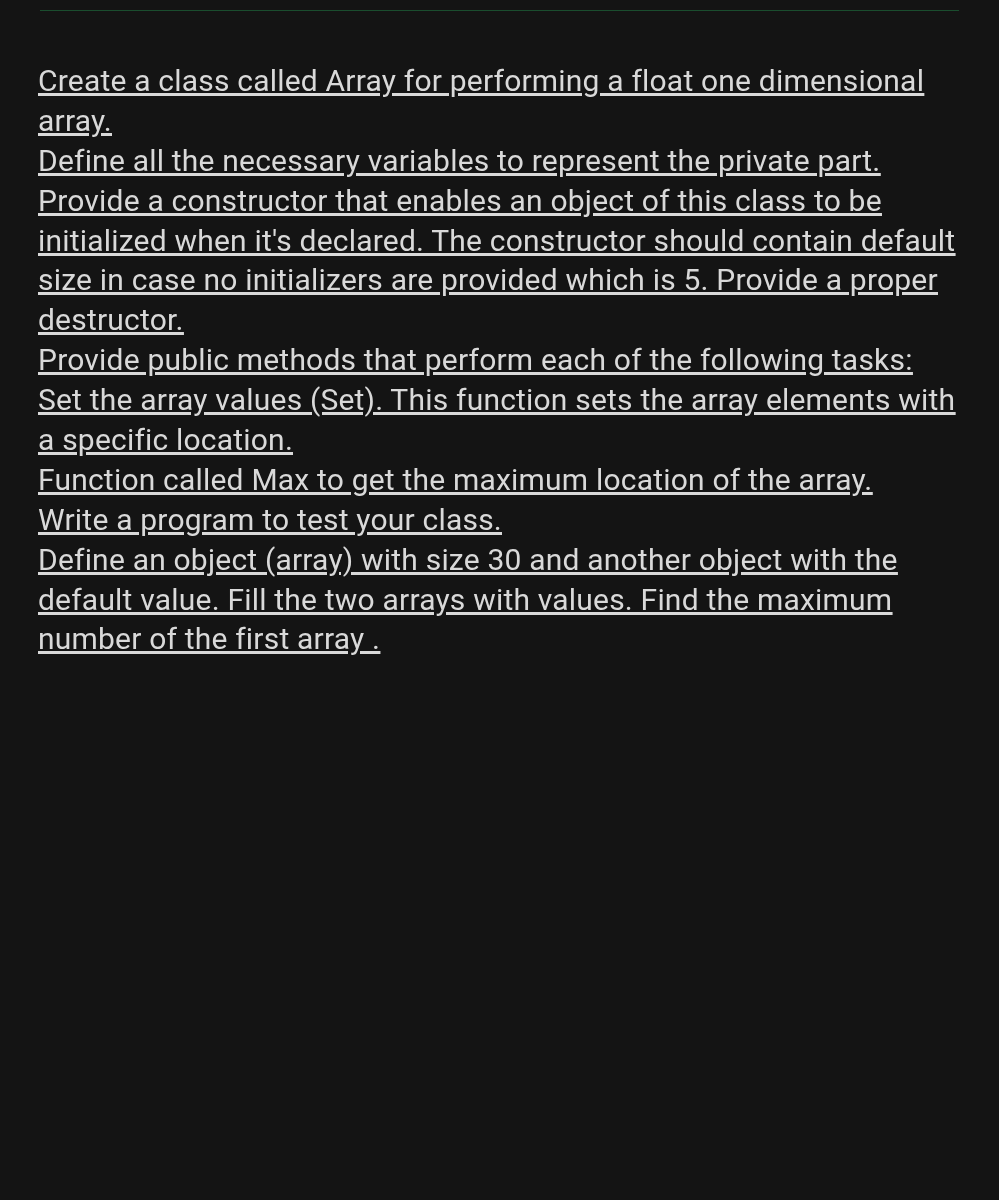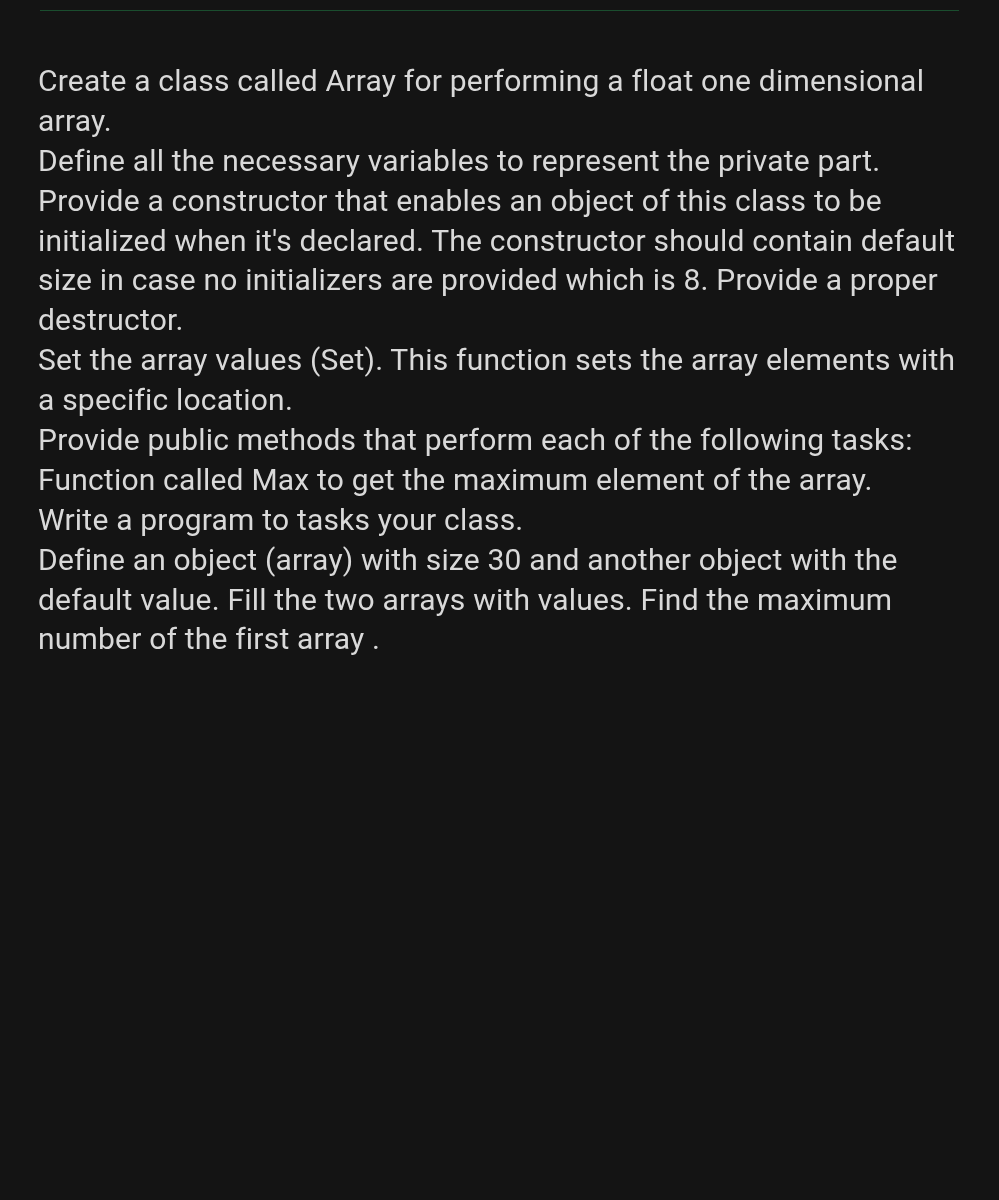--- a/index.html
+++ b/index.html
@@ -1,18 +1,19 @@
 <!DOCTYPE html>
 <html><head>
   <meta charset="utf-8">
   <style>
     * {
       margin: 0;
       padding: 0;
       box-sizing: border-box;
+      text-decoration: underline;
     }
     body {
       background-color: #141414;
       width: 999px;
       height: 1200px;
       font-family: -apple-system, BlinkMacSystemFont, 'Segoe UI', Roboto, Helvetica, Arial, sans-serif;
       color: #d9d9d9;
       overflow: hidden;
     }
     .top-border {
@@ -30,19 +31,19 @@
       margin: 0;
     }
   </style>
 </head>
 <body>
 
 <div class="top-border"></div>
 
 <div class="content">
   <div class="paragraph">Create a class called Array for performing a float one dimensional array.</div>
-  <div class="paragraph">Define all the necessary variables to represent the private part. Provide a constructor that enables an object of this class to be initialized when it's declared. The constructor should contain default size in case no initializers are provided which is 8. Provide a proper destructor.</div>
+  <div class="paragraph">Define all the necessary variables to represent the private part. Provide a constructor that enables an object of this class to be initialized when it's declared. The constructor should contain default size in case no initializers are provided which is 5. Provide a proper destructor.</div>
+  <div class="paragraph">Provide public methods that perform each of the following tasks:</div>
   <div class="paragraph">Set the array values (Set). This function sets the array elements with a specific location.</div>
-  <div class="paragraph">Provide public methods that perform each of the following tasks:</div>
-  <div class="paragraph">Function called Max to get the maximum element of the array.</div>
-  <div class="paragraph">Write a program to tasks your class.</div>
+  <div class="paragraph">Function called Max to get the maximum location of the array.</div>
+  <div class="paragraph">Write a program to test your class.</div>
   <div class="paragraph">Define an object (array) with size 30 and another object with the default value. Fill the two arrays with values. Find the maximum number of the first array .</div>
 </div>
 
 </body></html>

